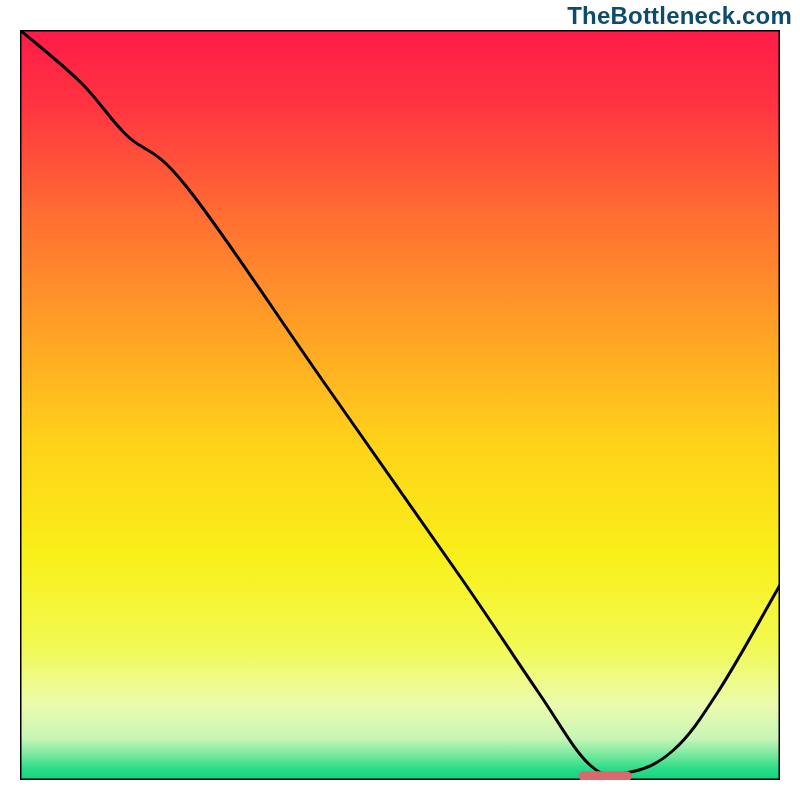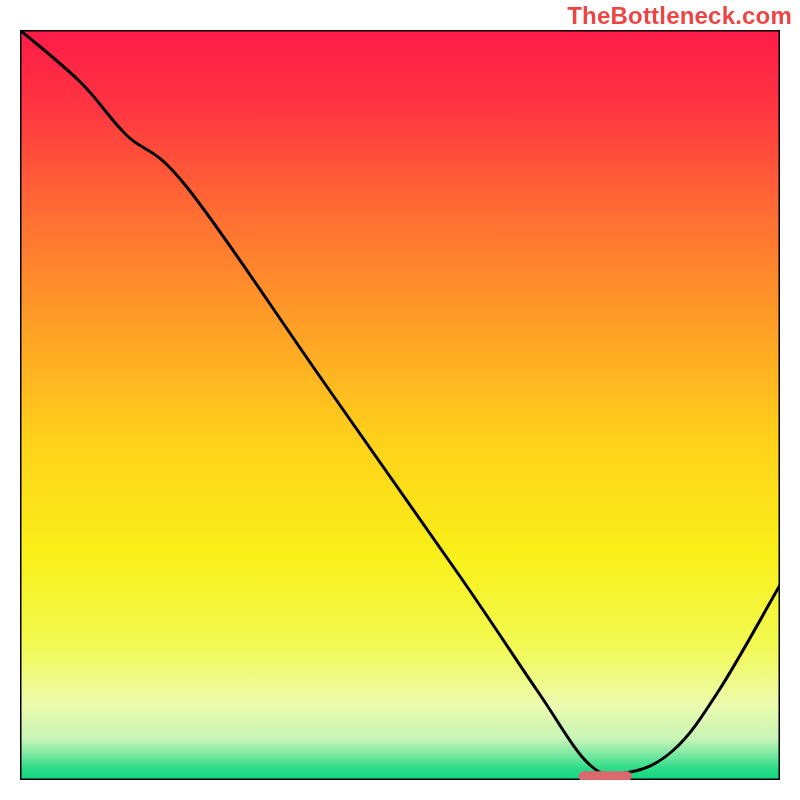--- a/index.html
+++ b/index.html
@@ -14,21 +14,21 @@
     position: relative;
     width: 800px;
     height: 800px;
   }
   .watermark {
     position: absolute;
     top: 2px;
     right: 8px;
     font-size: 24px;
     font-weight: 600;
-    color: #ef4444;
+    color: #0c4a6e;
     letter-spacing: 0.2px;
   }
   .plot {
     position: absolute;
     left: 20px;
     top: 30px;
     width: 760px;
     height: 750px;
   }
   .plot svg {

